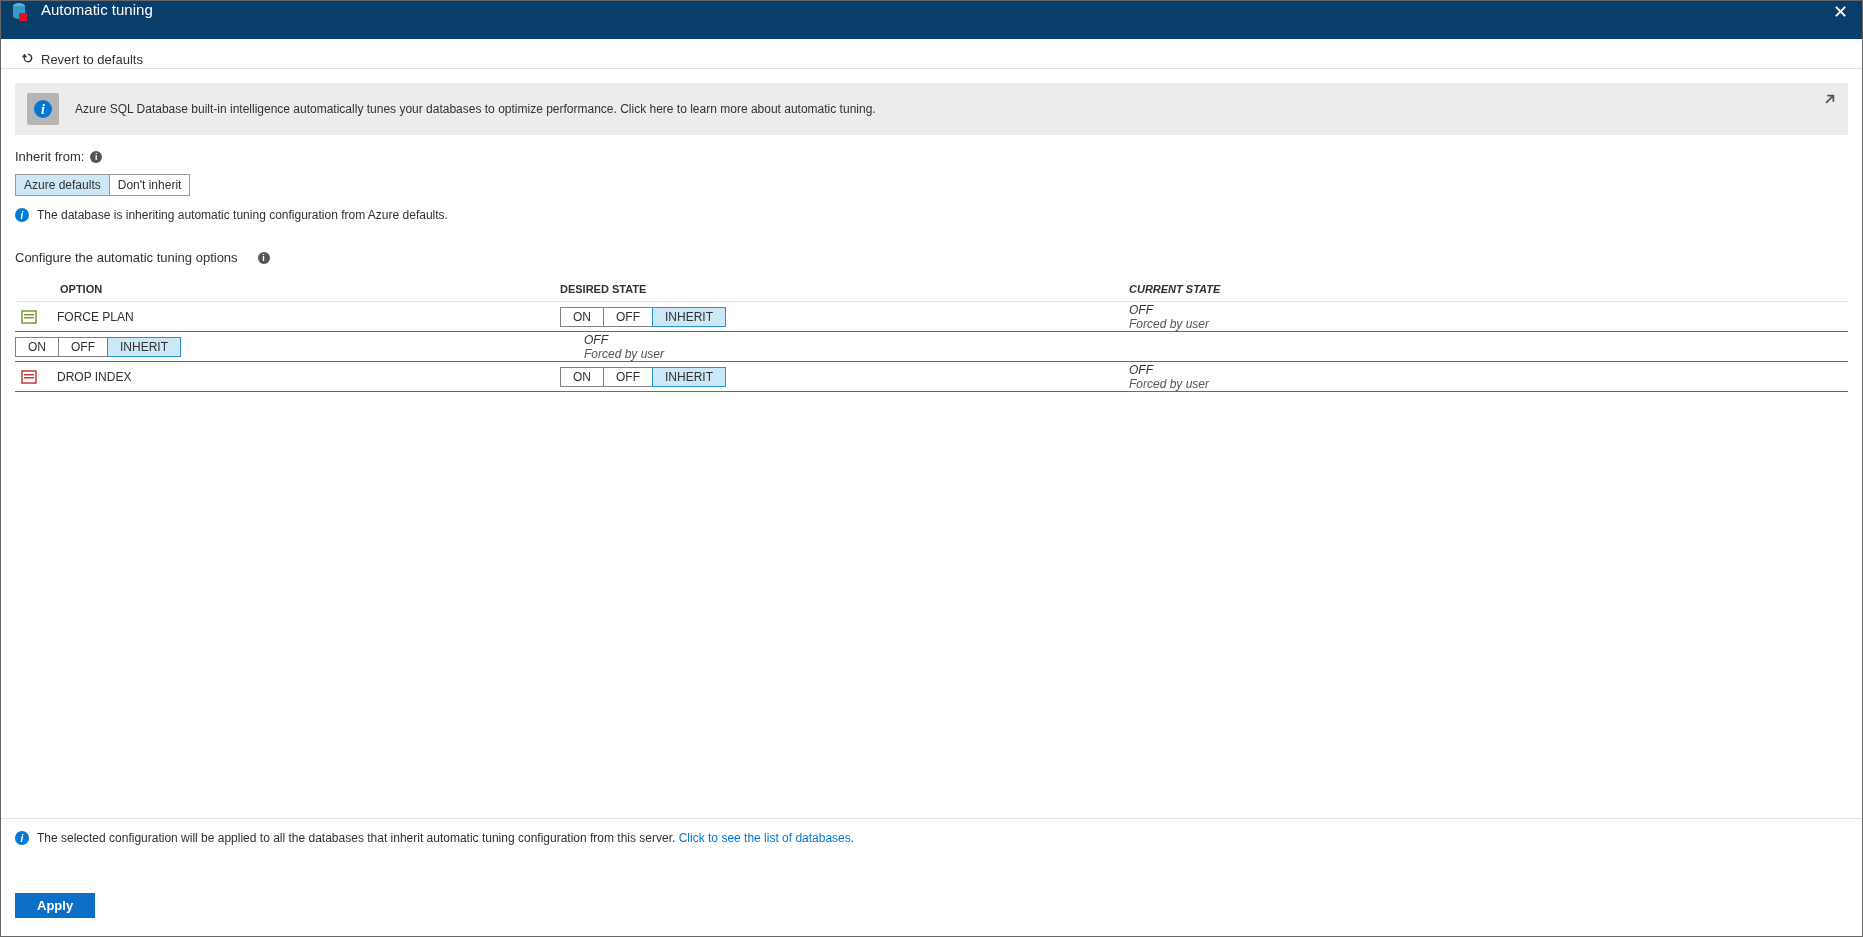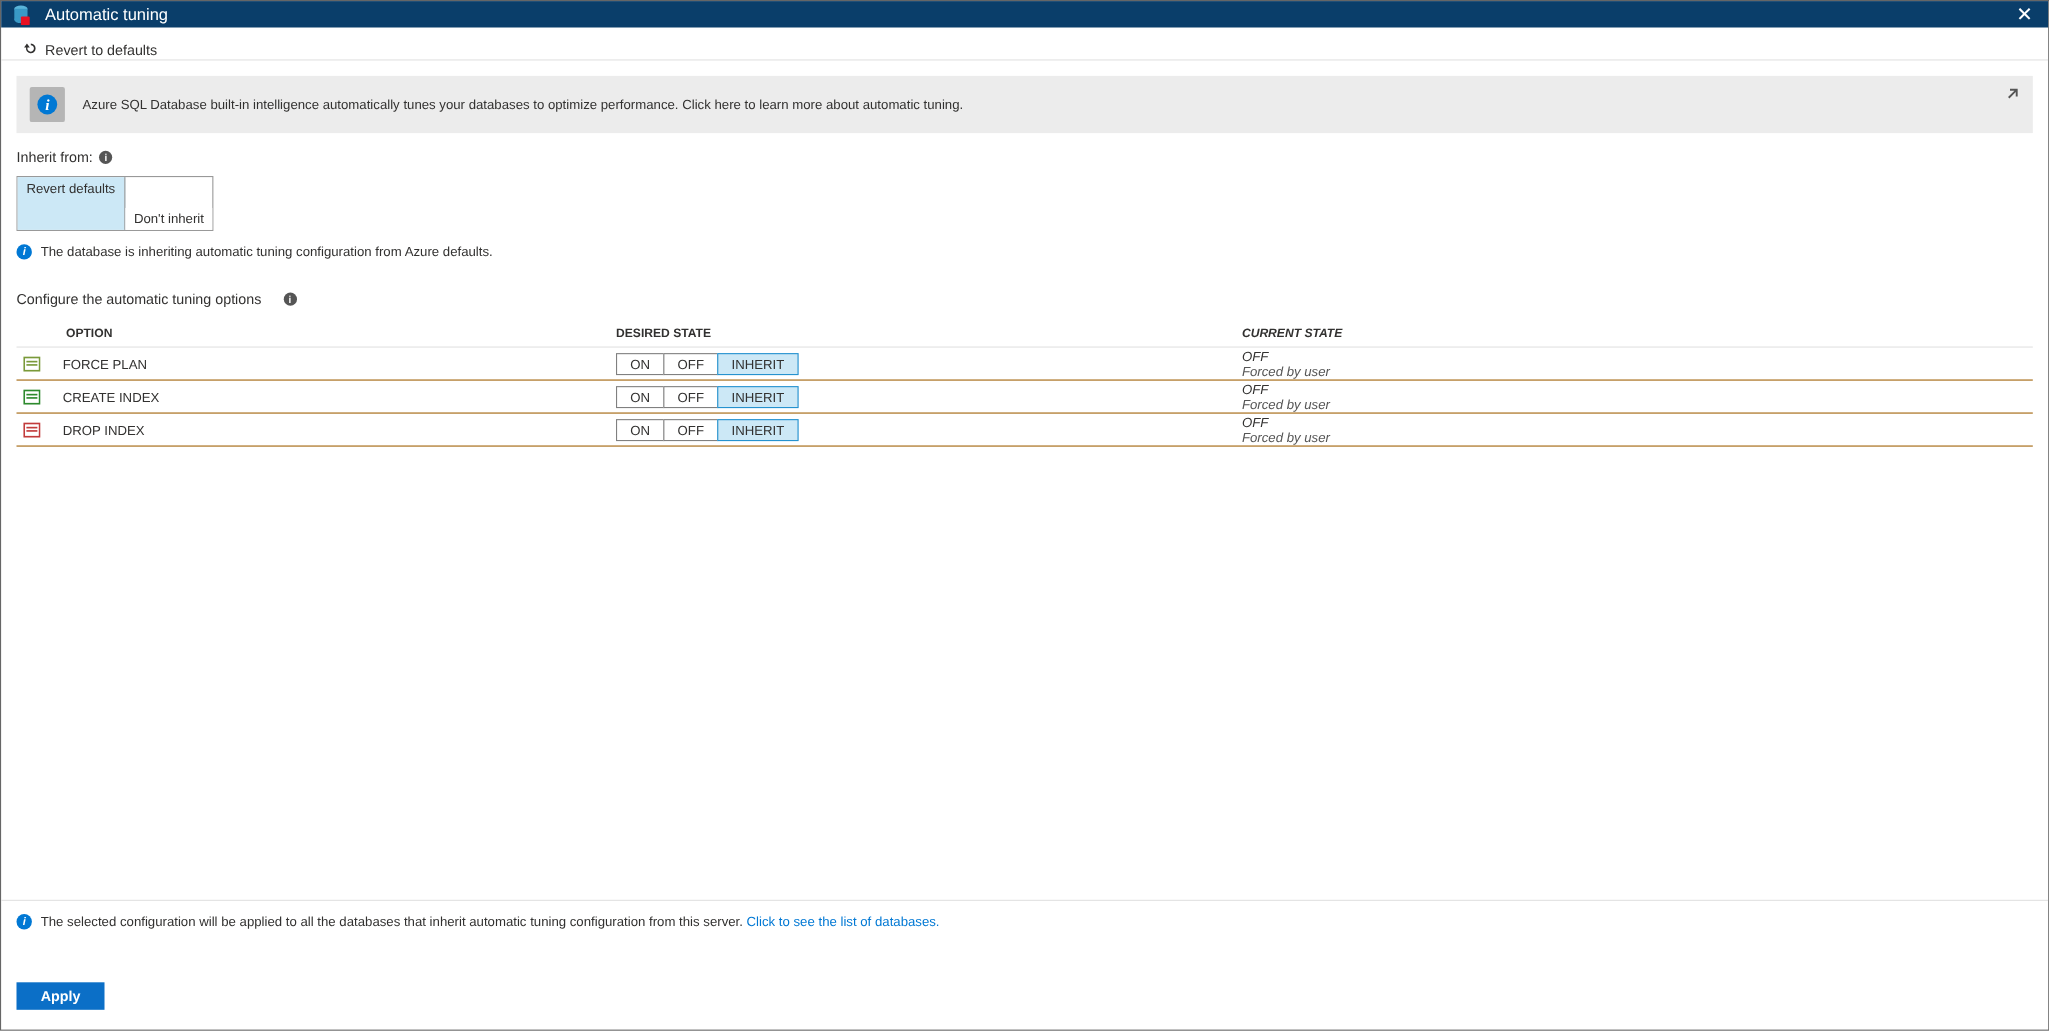--- a/index.html
+++ b/index.html
@@ -11,23 +11,23 @@
       width: 1863px;
       height: 937px;
       border: 1px solid #666;
       display: flex;
       flex-direction: column;
       overflow: hidden;
     }
     .titlebar {
       background: #0a3e6a;
       color: #ffffff;
-      height: 24px;
-      display: flex;
-      align-items: center;
+      height: 38px;
+      display: flex;
+      align-items: flex-start;
       padding: 0 8px;
     }
     .titlebar .app-icon {
       width: 20px; height: 20px;
       margin-right: 12px;
     }
     .titlebar .title { font-size: 15px; font-weight: 400; flex: 1; }
     .titlebar .close { color: #fff; font-size: 18px; padding: 0 6px; cursor: pointer; }
 
     .toolbar {
@@ -85,21 +85,21 @@
       display: inline-flex;
       border: 1px solid #999;
       font-size: 12px;
     }
     .toggle-group .opt {
       padding: 3px 8px;
       cursor: pointer;
       background: #fff;
       border-right: 1px solid #999;
     }
-    .toggle-group .opt:last-child { border-right: none; margin-top: 28px; }
+    .toggle-group .opt:last-child { border-right: none; }
     .toggle-group .opt.sel { background: #cce8f6; }
 
     .inline-info {
       margin-top: 12px;
       display: flex; align-items: center; gap: 8px;
       font-size: 12px;
     }
     .info-circle {
       width: 14px; height: 14px; border-radius: 50%;
       background: #0078d4; color: #fff;
@@ -221,21 +221,21 @@
         </svg>
     </span>
   </div>
 
   <div class="label-row">
     <span>Inherit from:</span>
     <span class="info-dot">i</span>
   </div>
 
   <div class="toggle-group">
-    <div class="opt sel">Revert defaults</div>
+    <div class="opt sel">Azure defaults</div>
     <div class="opt">Don't inherit</div>
   </div>
 
   <div class="inline-info">
     <span class="info-circle">i</span>
     <span>The database is inheriting automatic tuning configuration from Azure defaults.</span>
   </div>
 
   <div class="section-header">
     <span>Configure the automatic tuning options</span>
@@ -262,28 +262,20 @@
     <div class="s ">ON</div>
     <div class="s ">OFF</div>
     <div class="s active">INHERIT</div>
   </div></div>
           <div class="col-cur cur-state">
             <div class="st">OFF</div>
             <div class="sub">Forced by user</div>
           </div>
         </div>
         <div class="row">
-          <div class="col-opt">
-            <span class="row-icon"><svg viewBox="0 0 16 16">
-                <rect x="1" y="2" width="14" height="12" fill="none" stroke="#2d8a2d" stroke-width="1.5"></rect>
-                <rect x="3" y="5" width="10" height="1.5" fill="#2d8a2d"></rect>
-                <rect x="3" y="8" width="10" height="1.5" fill="#2d8a2d"></rect>
-              </svg></span>
-            <span>CREATE INDEX</span>
-          </div>
           <div class="col-state"><div class="seg">
     <div class="s ">ON</div>
     <div class="s ">OFF</div>
     <div class="s active">INHERIT</div>
   </div></div>
           <div class="col-cur cur-state">
             <div class="st">OFF</div>
             <div class="sub">Forced by user</div>
           </div>
         </div>

